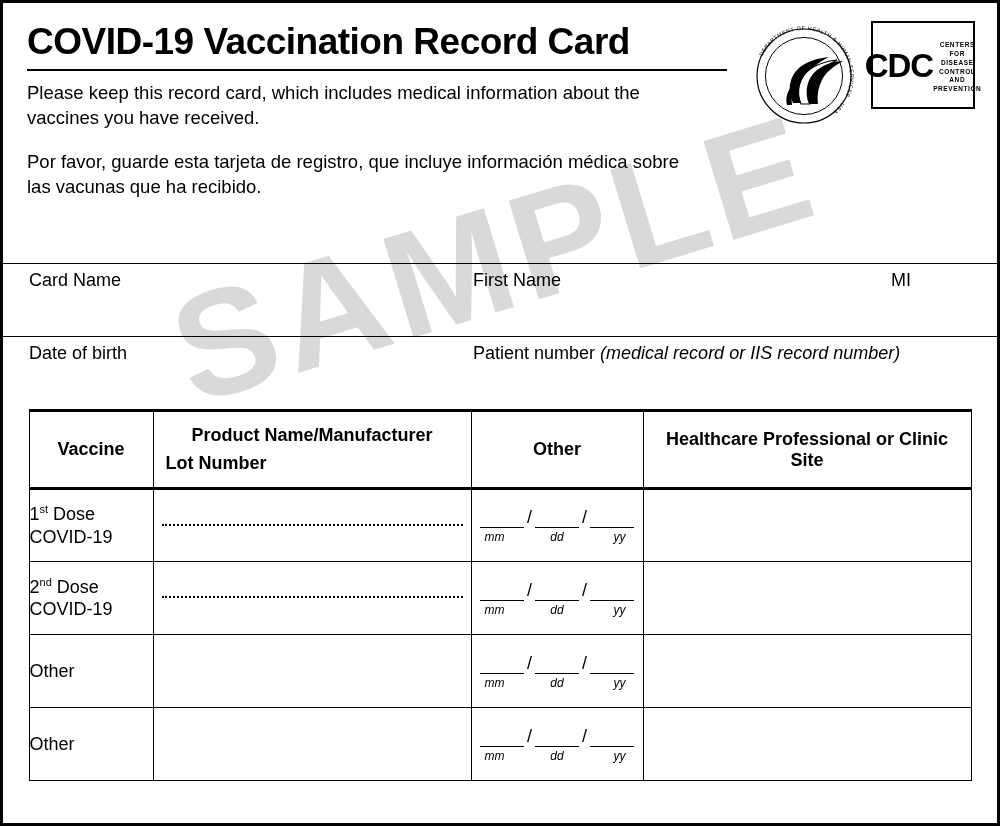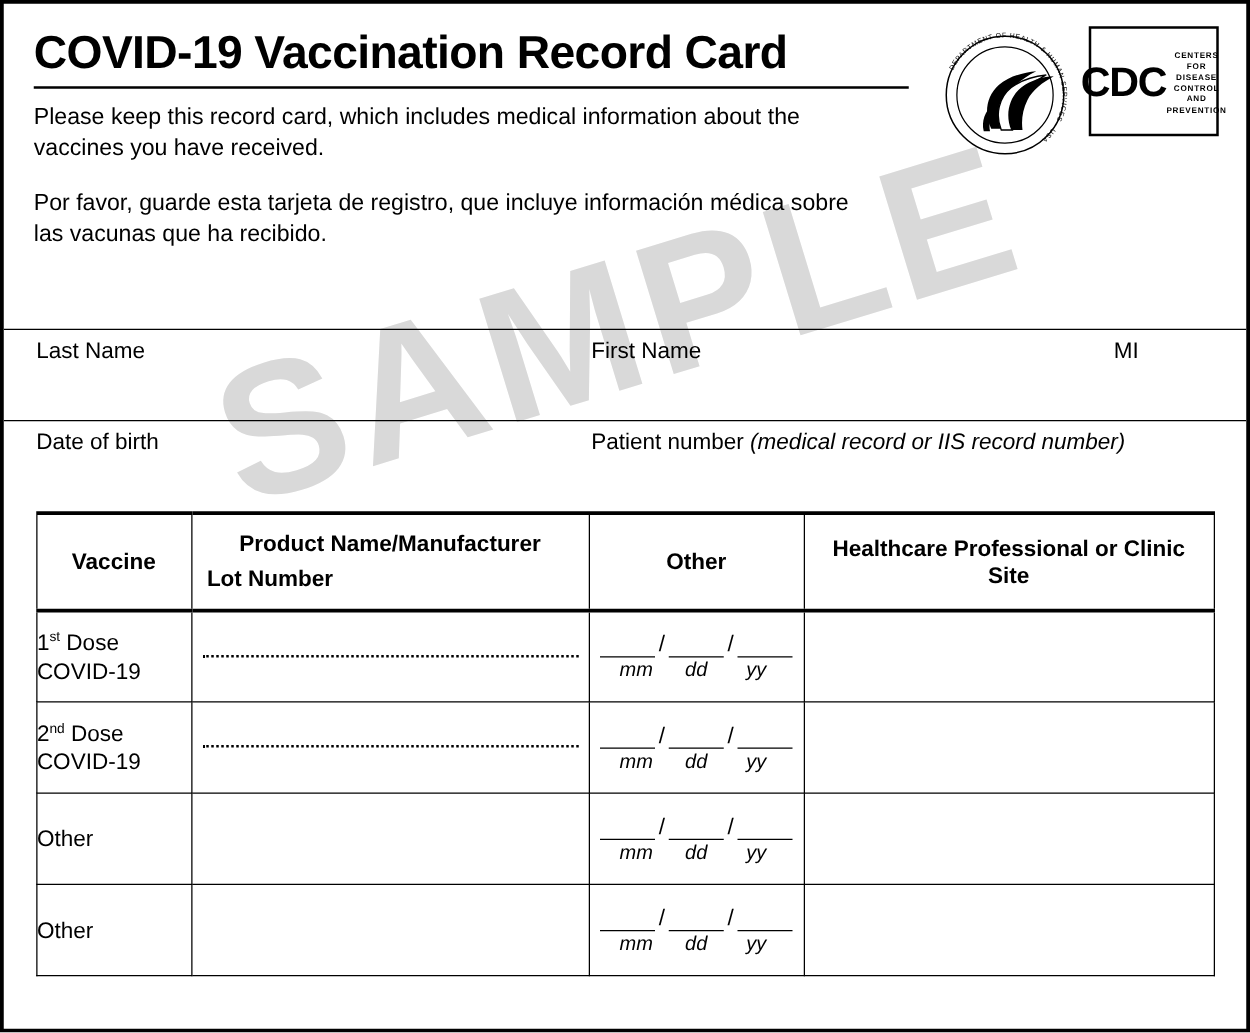--- a/index.html
+++ b/index.html
@@ -184,24 +184,24 @@
   }
   .dline {
     display: inline-block;
     width: 44px;
     border-bottom: 1.5px solid #000;
     height: 17px;
   }
   .slash { font-size: 18px; padding: 0 1px; }
   .date-keys {
     display: flex;
-    justify-content: center;
+    justify-content: space-between;
     gap: 2px;
     font-style: italic;
-    font-size: 16px;
+    font-size: 12px;
     margin-top: 2px;
   }
   .date-keys span { width: 46px; text-align: center; }
 </style>
 </head>
 <body>
 
 <div id="card">
 
   <div id="watermark">SAMPLE</div>
@@ -232,21 +232,21 @@
   </div>
 
   <div class="header">
     <h1 class="title">COVID-19 Vaccination Record Card</h1>
     <div class="subtitle en">Please keep this record card, which includes medical information about the vaccines you have received.</div>
     <div class="subtitle es">Por favor, guarde esta tarjeta de registro, que incluye información médica sobre las vacunas que ha recibido.</div>
   </div>
 
   <div class="fields">
     <div class="field-row">
-      <span class="lbl last">Last Name</span>
+      <span class="lbl last">Card Name</span>
       <span class="lbl first">First Name</span>
       <span class="lbl mi">MI</span>
     </div>
     <div class="field-row">
       <span class="lbl dob">Date of birth</span>
       <span class="lbl pnum">
         <span>Patient number</span>
         <i>(medical record or IIS record number)</i>
       </span>
     </div>

